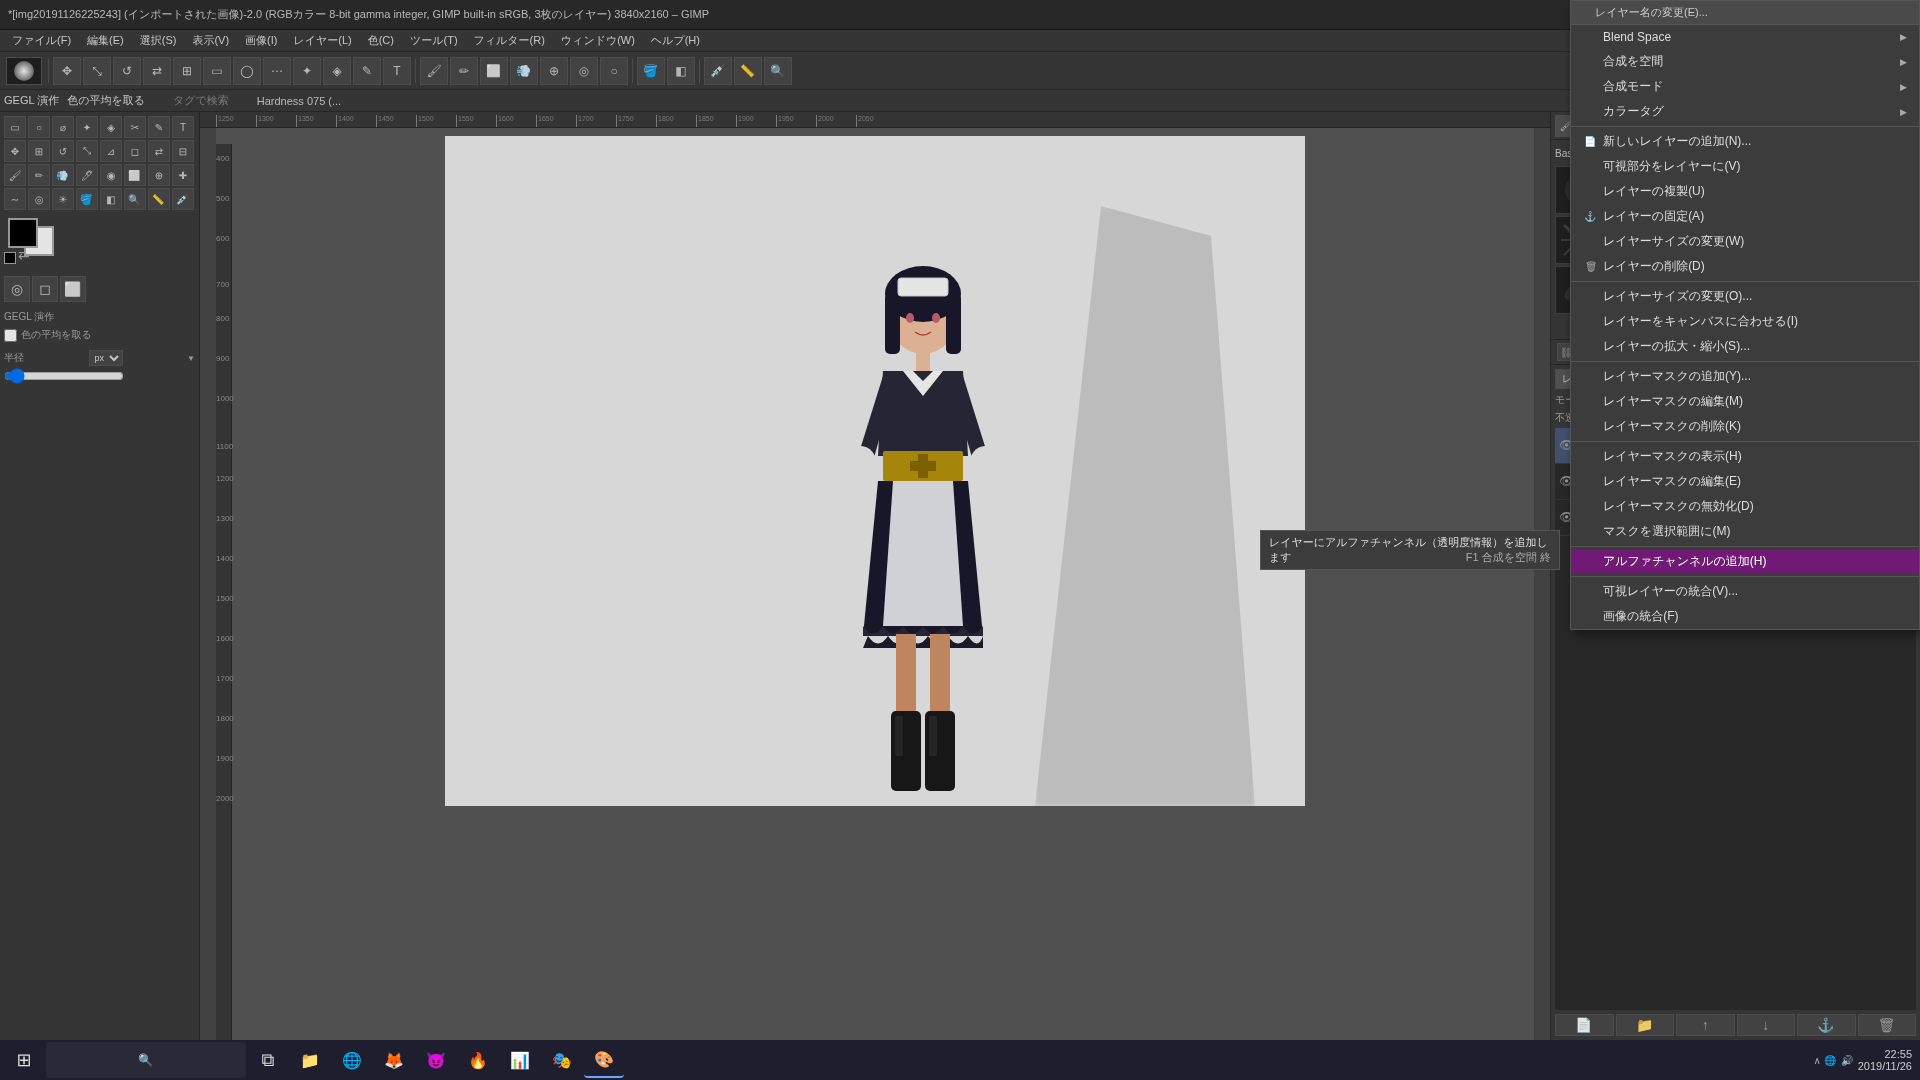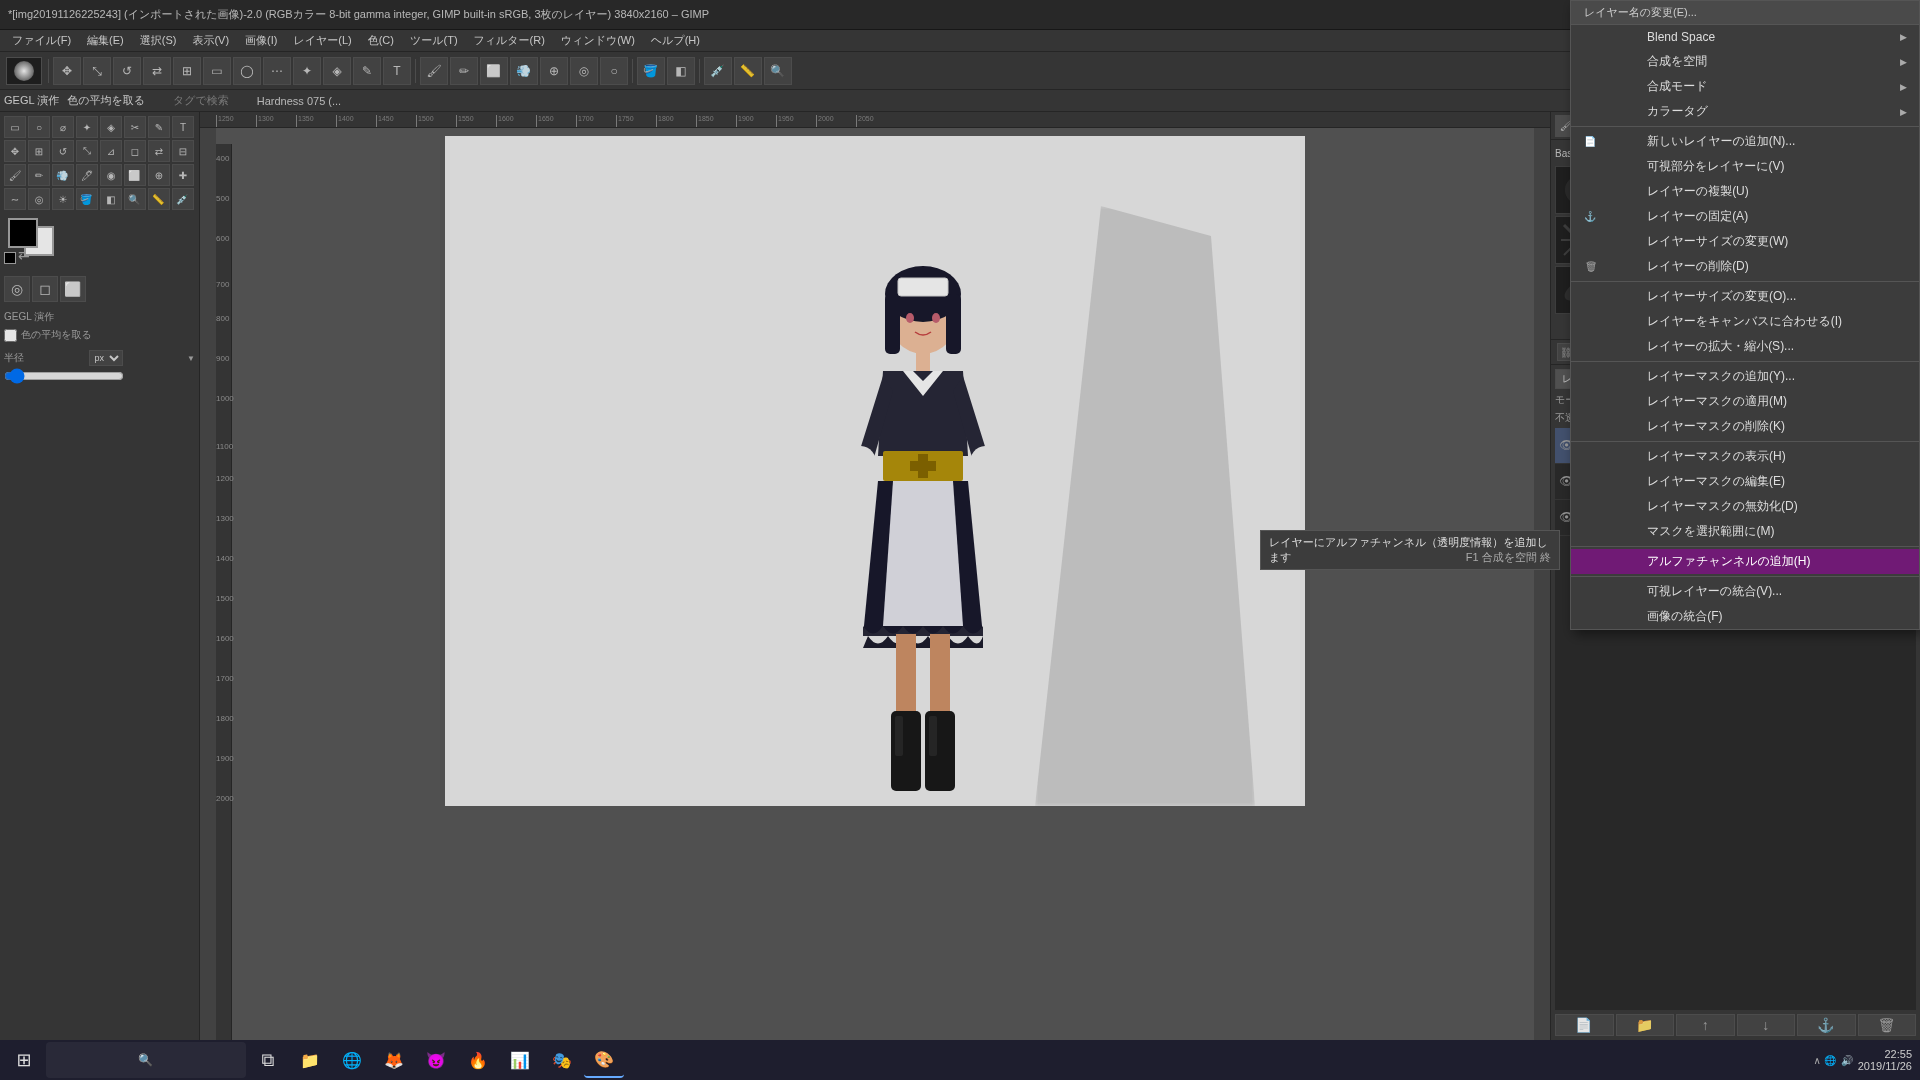--- a/index.html
+++ b/index.html
@@ -266,21 +266,21 @@
       right: 0;
       width: 350px;
       background: #3c3c3c;
       border: 1px solid #555;
       box-shadow: 4px 4px 12px rgba(0,0,0,0.5);
       z-index: 1000;
       font-size: 12px;
     }
     #context-menu-header {
       background: #4a4a4a;
-      padding: 4px 13px;
+      padding: 4px 24px;
       font-size: 11px;
       color: #ccc;
       display: flex;
       align-items: center;
       justify-content: space-between;
       border-bottom: 1px solid #555;
     }
     .ctx-item {
       padding: 4px 12px;
       cursor: pointer;
@@ -307,21 +307,20 @@
       display: inline-flex;
       align-items: center;
       justify-content: center;
       font-size: 10px;
       color: #aaa;
       flex-shrink: 0;
     }
     .ctx-item-inner {
       display: flex;
       align-items: center;
-      gap: 44px;
     }
     
     .ctx-item.active-item {
       background: #701a75;
       color: #fff;
     }
     
     #alpha-tooltip {
       position: fixed;
       background: #3c3c3c;
@@ -1158,21 +1157,21 @@
   <div class="ctx-separator"></div>
   <div class="ctx-item">
     <div class="ctx-item-inner">
       <span class="ctx-icon"></span>
       <span>レイヤーマスクの追加(Y)...</span>
     </div>
   </div>
   <div class="ctx-item">
     <div class="ctx-item-inner">
       <span class="ctx-icon"></span>
-      <span>レイヤーマスクの適用(M)</span>
+      <span>レイヤーマスクの編集(M)</span>
     </div>
   </div>
   <div class="ctx-item">
     <div class="ctx-item-inner">
       <span class="ctx-icon"></span>
       <span>レイヤーマスクの削除(K)</span>
     </div>
   </div>
   <div class="ctx-separator"></div>
   <div class="ctx-item">

